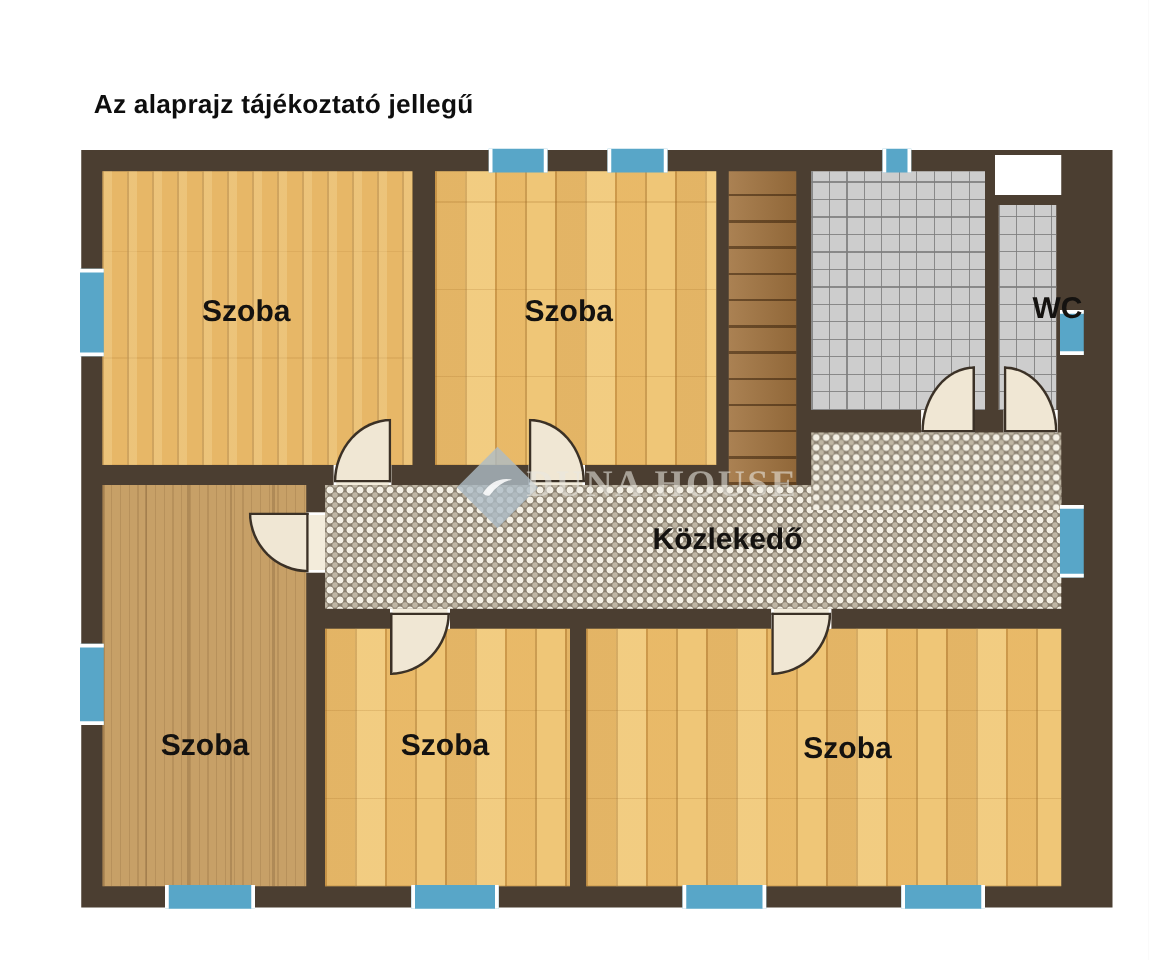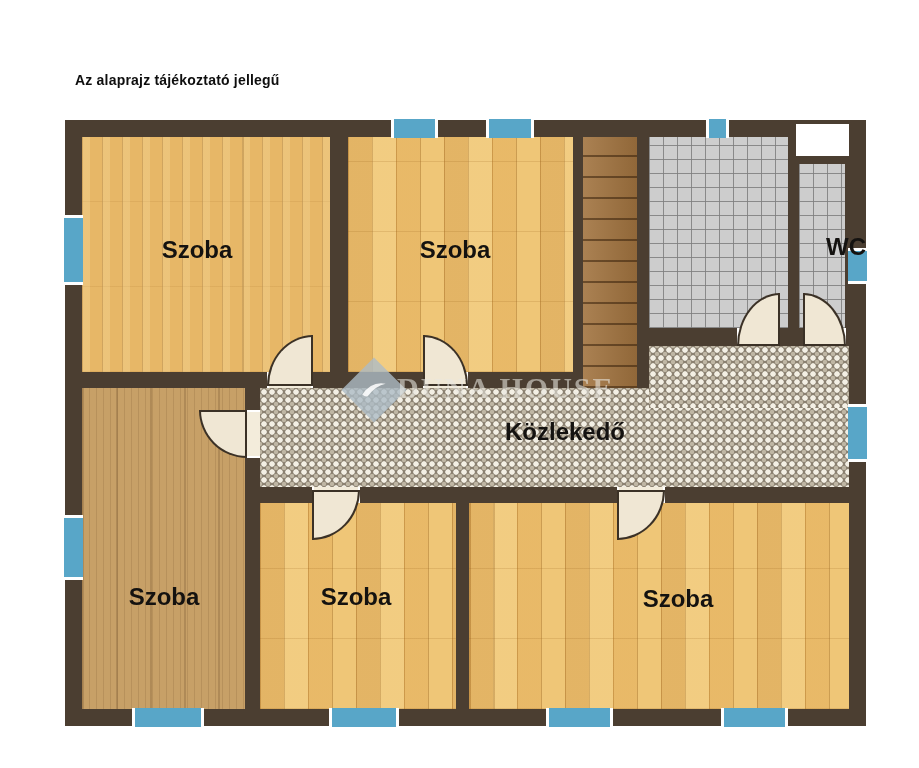--- a/index.html
+++ b/index.html
@@ -1,20 +1,20 @@
 <!DOCTYPE html>
 <html style="--wall: #4b3e31; --window-blue: #58a6c8; --tile-gray: #cdcdcd; --mosaic-base: #8b8171; --wood-light: #e7b767; --wood-parquet: #efc677; --wood-tan: #c7a067; --stairs-wood: #a1733f; --door-leaf: #f0e7d4;"><head>
 <meta charset="utf-8">
 <style>
   html,body{margin:0;padding:0;background:#ffffff;}
   .canvas{position:relative;width:919px;height:768px;background:#ffffff;overflow:hidden;
           font-family:"Liberation Sans",sans-serif;}
-  .page-title{position:absolute;left:75px;top:72px;font-size:14px;font-weight:bold;
+  .page-title{position:absolute;left:75px;top:72px;font-size:21px;font-weight:bold;
               color:#0e0e0e;letter-spacing:.2px;}
-  .plan{position:absolute;left:65px;top:120px;width:801px;height:606px;background:var(--wall);}
+  .plan{position:absolute;left:65px;top:120px;width:801px;height:606px;background:var(--wall);padding-left:24px;}
   .room{position:absolute;}
   
   .floor-wood-v{background:
       repeating-linear-gradient(90deg, rgba(255,240,190,.22) 0 8px, rgba(0,0,0,0) 8px 20px),
       repeating-linear-gradient(90deg, rgba(150,95,25,.45) 0 1.5px, rgba(0,0,0,0) 1.5px 20px),
       repeating-linear-gradient(0deg, rgba(150,95,25,.12) 0 1px, rgba(0,0,0,0) 1px 85px),
       var(--wood-light);}
   .floor-parquet{background:
       repeating-linear-gradient(0deg, rgba(150,95,25,.18) 0 1px, rgba(0,0,0,0) 1px 70px),
       repeating-linear-gradient(90deg, rgba(180,110,30,.20) 0 24px, rgba(255,230,170,.20) 24px 48px, rgba(210,140,50,.22) 48px 72px, rgba(0,0,0,0) 72px 96px),
@@ -112,21 +112,21 @@
     <div class="win v" style="left:783px;top:128px;width:19px;height:36px;"></div>
     <div class="win v" style="left:783px;top:284px;width:19px;height:58px;"></div>
     <div class="win h" style="left:67px;top:588px;width:72px;height:19px;"></div>
     <div class="win h" style="left:264px;top:588px;width:70px;height:19px;"></div>
     <div class="win h" style="left:481px;top:588px;width:67px;height:19px;"></div>
     <div class="win h" style="left:656px;top:588px;width:67px;height:19px;"></div>
 
     <div class="room-label" style="left:132px;top:130px;">Szoba</div>
     <div class="room-label" style="left:390px;top:130px;">Szoba</div>
     <div class="room-label" style="left:781px;top:127px;">WC</div>
-    <div class="room-label" style="left:500px;top:312px;text-align:center;">Közlekedő</div>
+    <div class="room-label" style="left:517px;top:312px;text-align:center;">Közlekedő</div>
     <div class="room-label" style="left:99px;top:477px;">Szoba</div>
     <div class="room-label" style="left:291px;top:477px;">Szoba</div>
     <div class="room-label" style="left:613px;top:479px;">Szoba</div>
 
     <div class="watermark">
       <div class="wm-diamond"></div>
       <svg class="wm-swoosh" viewBox="0 0 40 40">
         <path d="M7 25 Q17 10 33 13 Q22 15 13 27 Q10 28 7 25 Z" fill="rgba(255,255,255,.85)"></path>
       </svg>
       <div class="wm-text">DUNA HOUSE</div>

